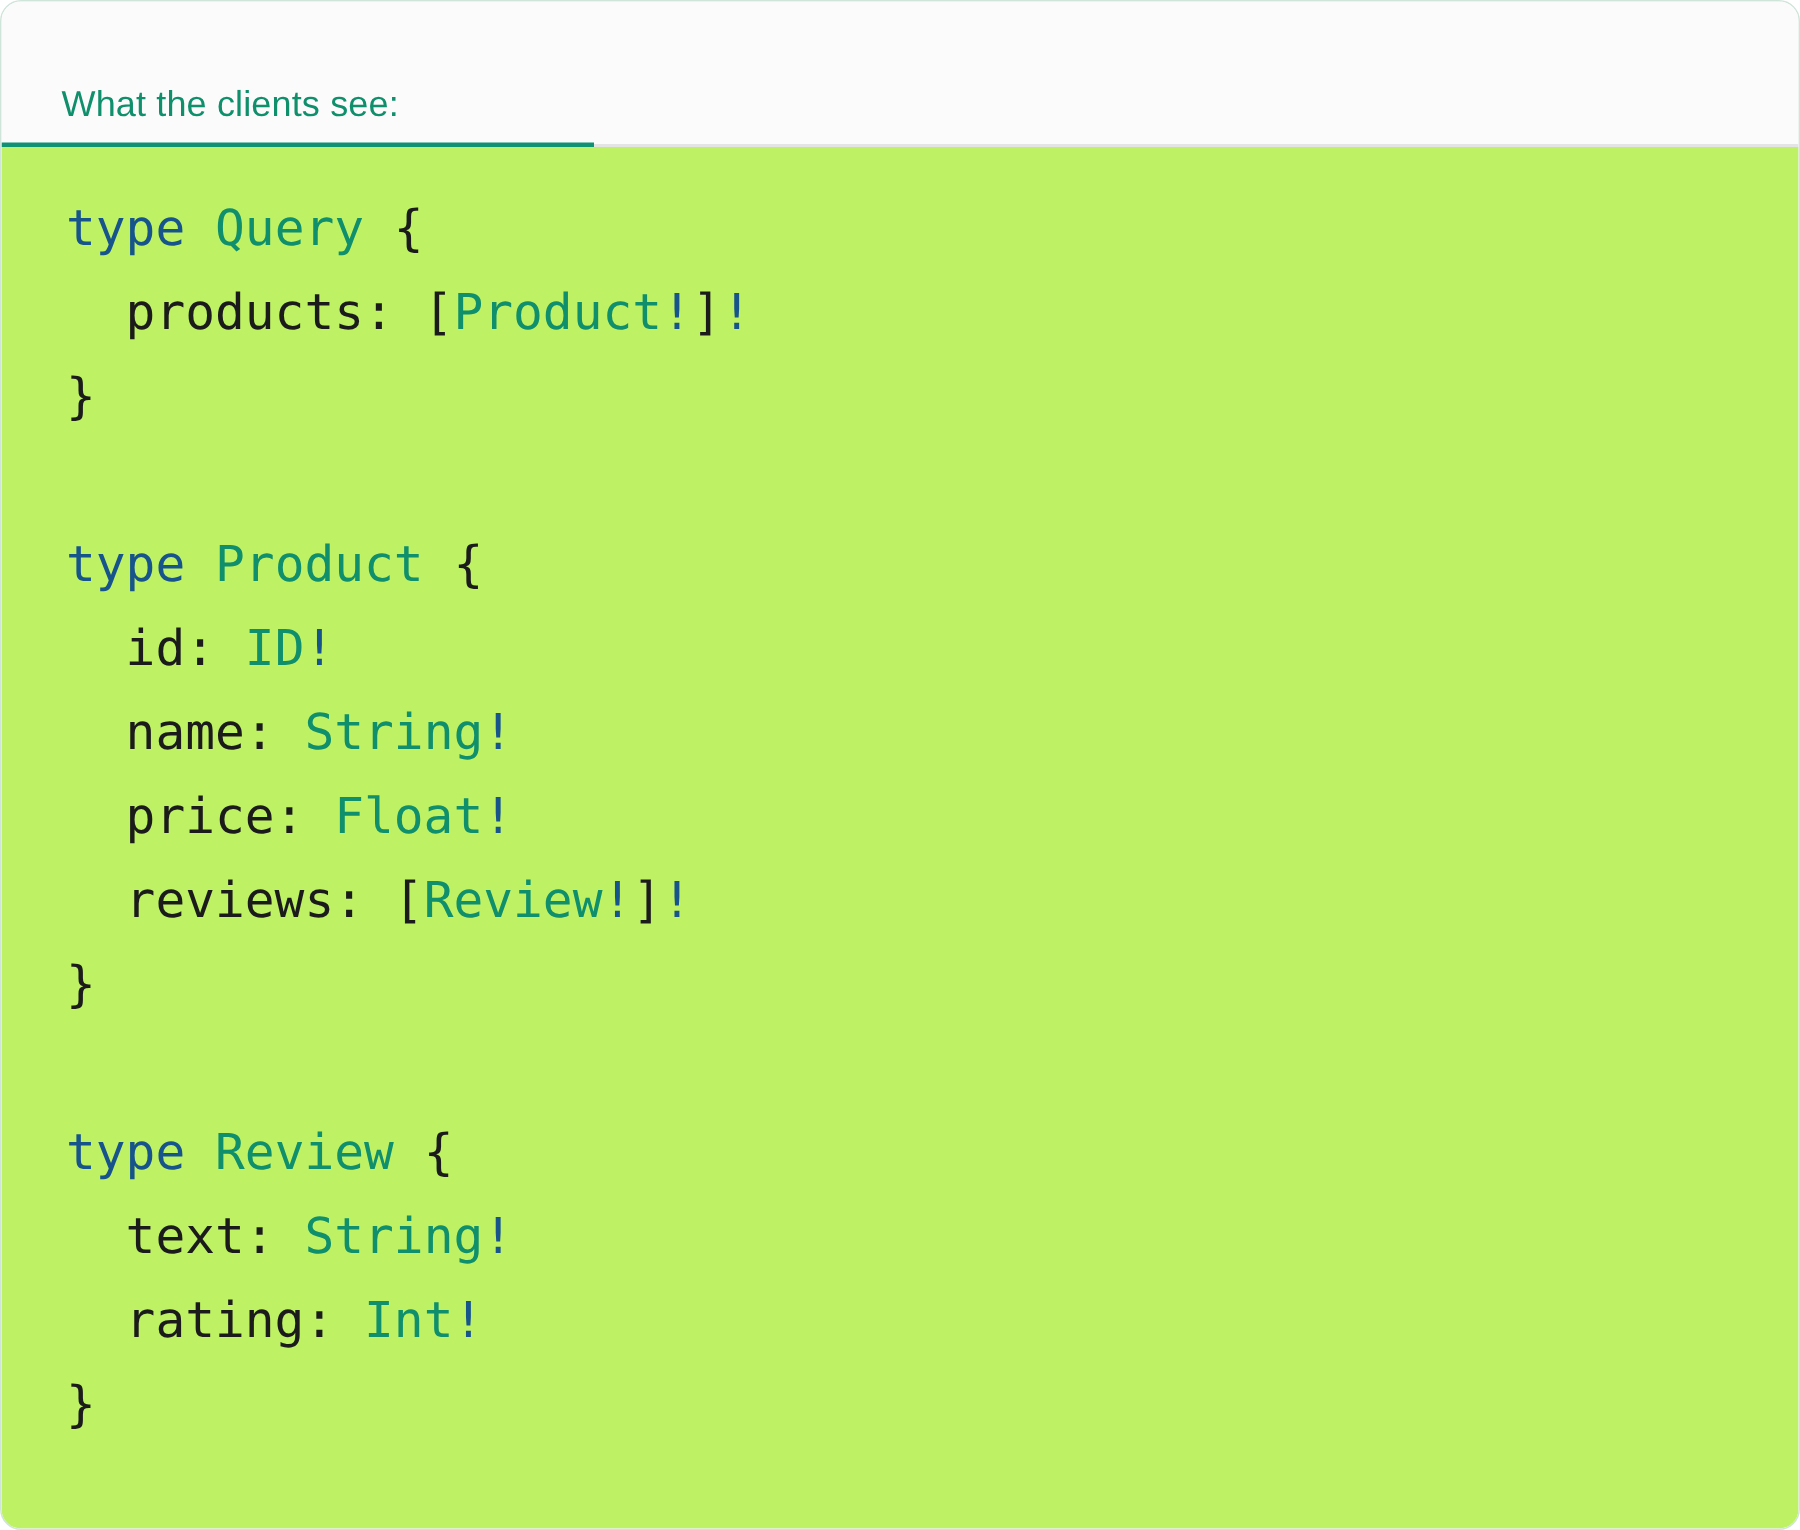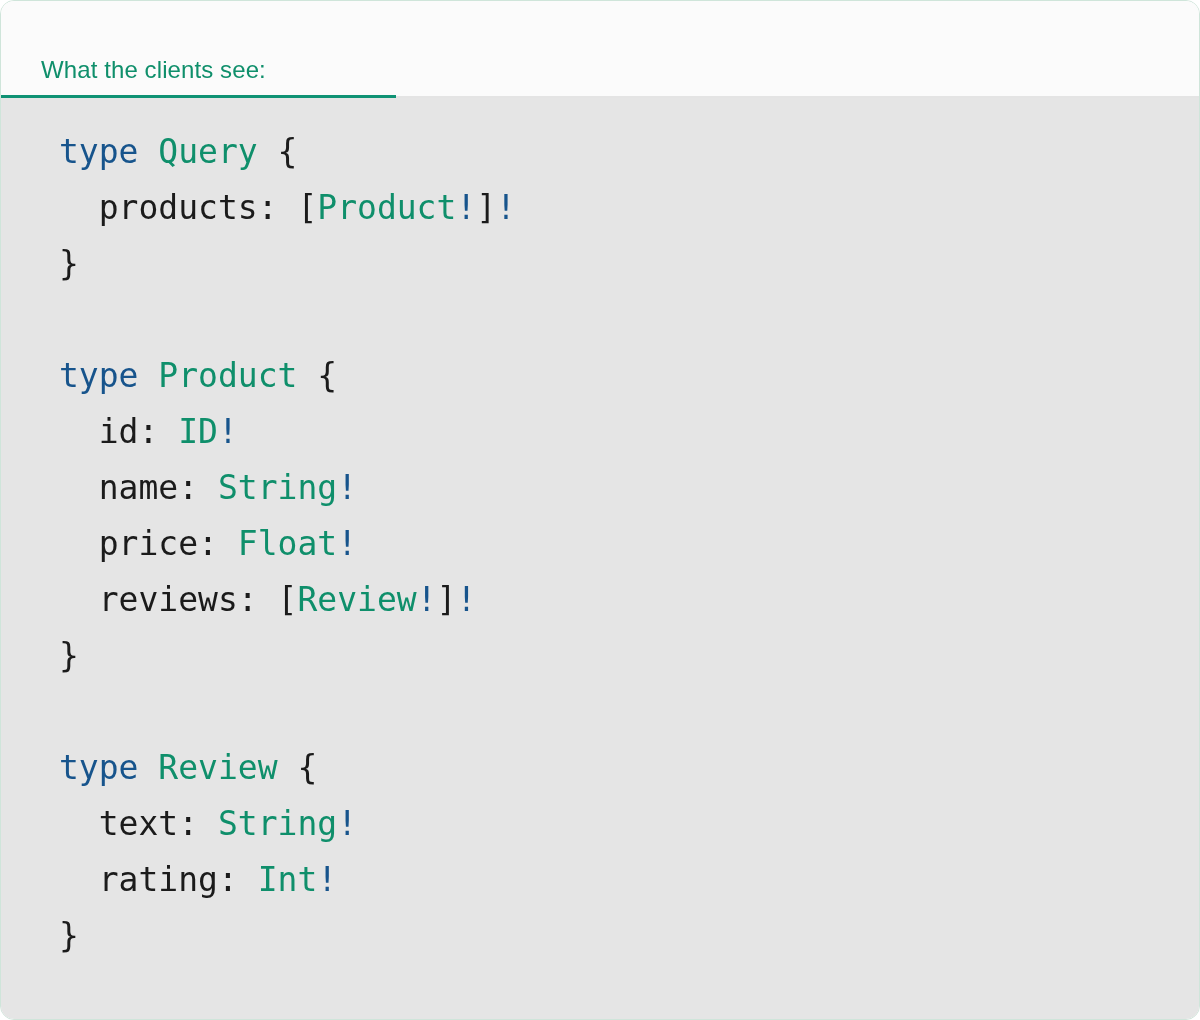--- a/index.html
+++ b/index.html
@@ -74,22 +74,22 @@
     font-weight: 400;
     color: #0f8f6b;
     letter-spacing: 0.1px;
     white-space: nowrap;
     margin-top: 40px;
   }
 
   
   .code-area {
     flex: 1 1 auto;
-    background: #e5e5e5;
-    padding: 26px 0 0 18px;
+    background: #bef264;
+    padding: 26px 0 0 3px;
     overflow: hidden;
   }
   .code {
     margin: 0;
     padding: 0 40px;
     font-family: "DejaVu Sans Mono", "Liberation Mono", monospace;
     font-size: 33px;
     line-height: 56px;
     white-space: pre;
     color: #1b1b1b;

